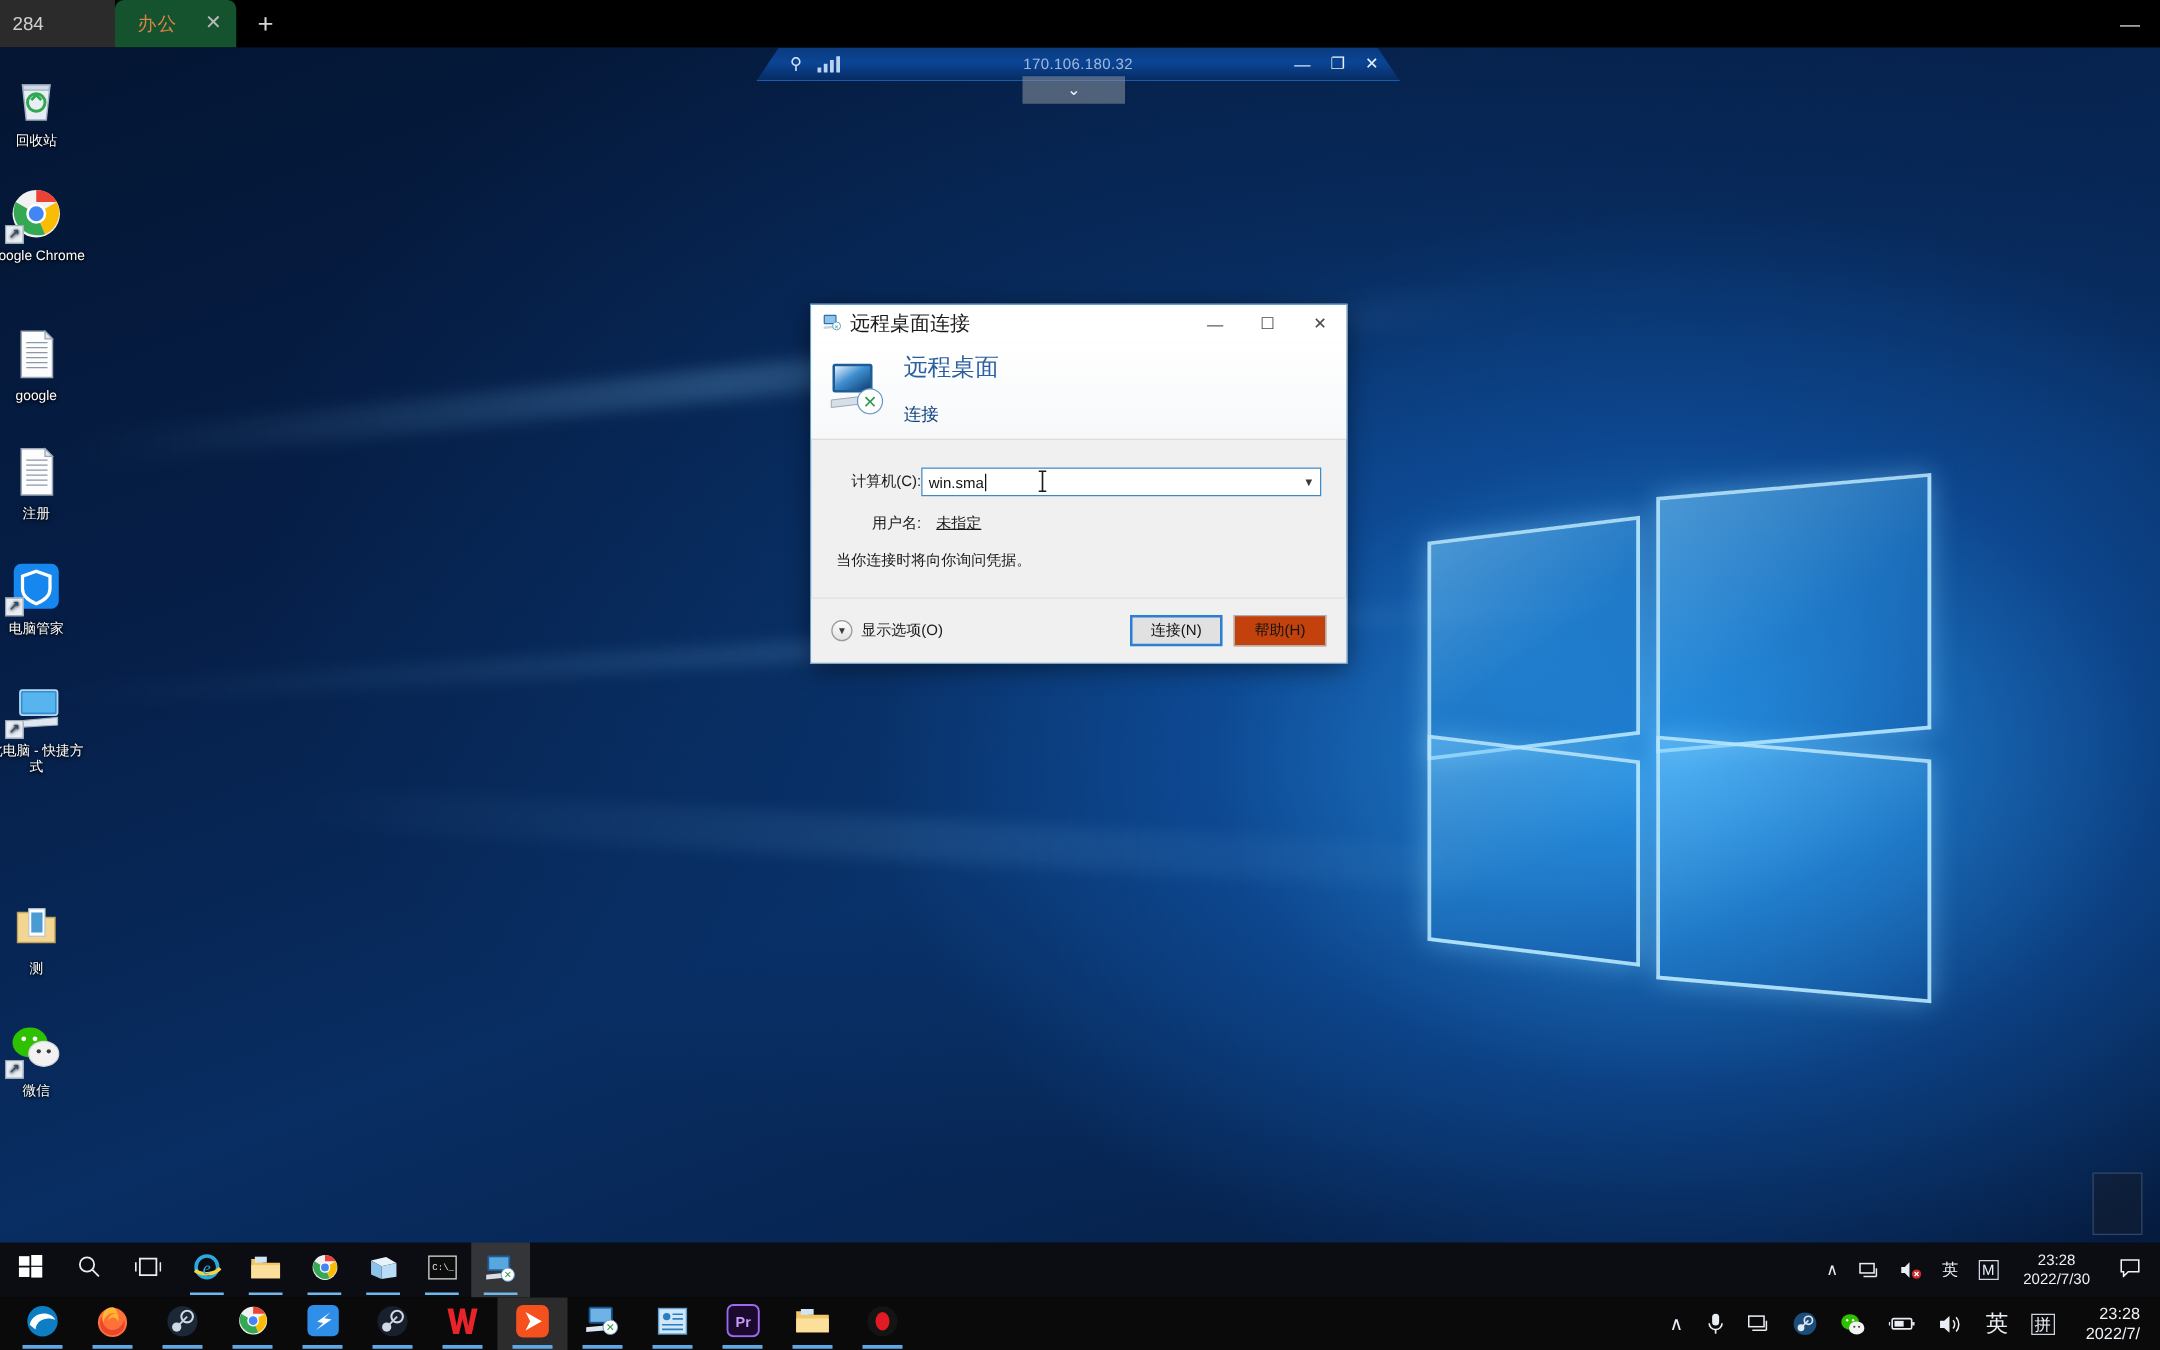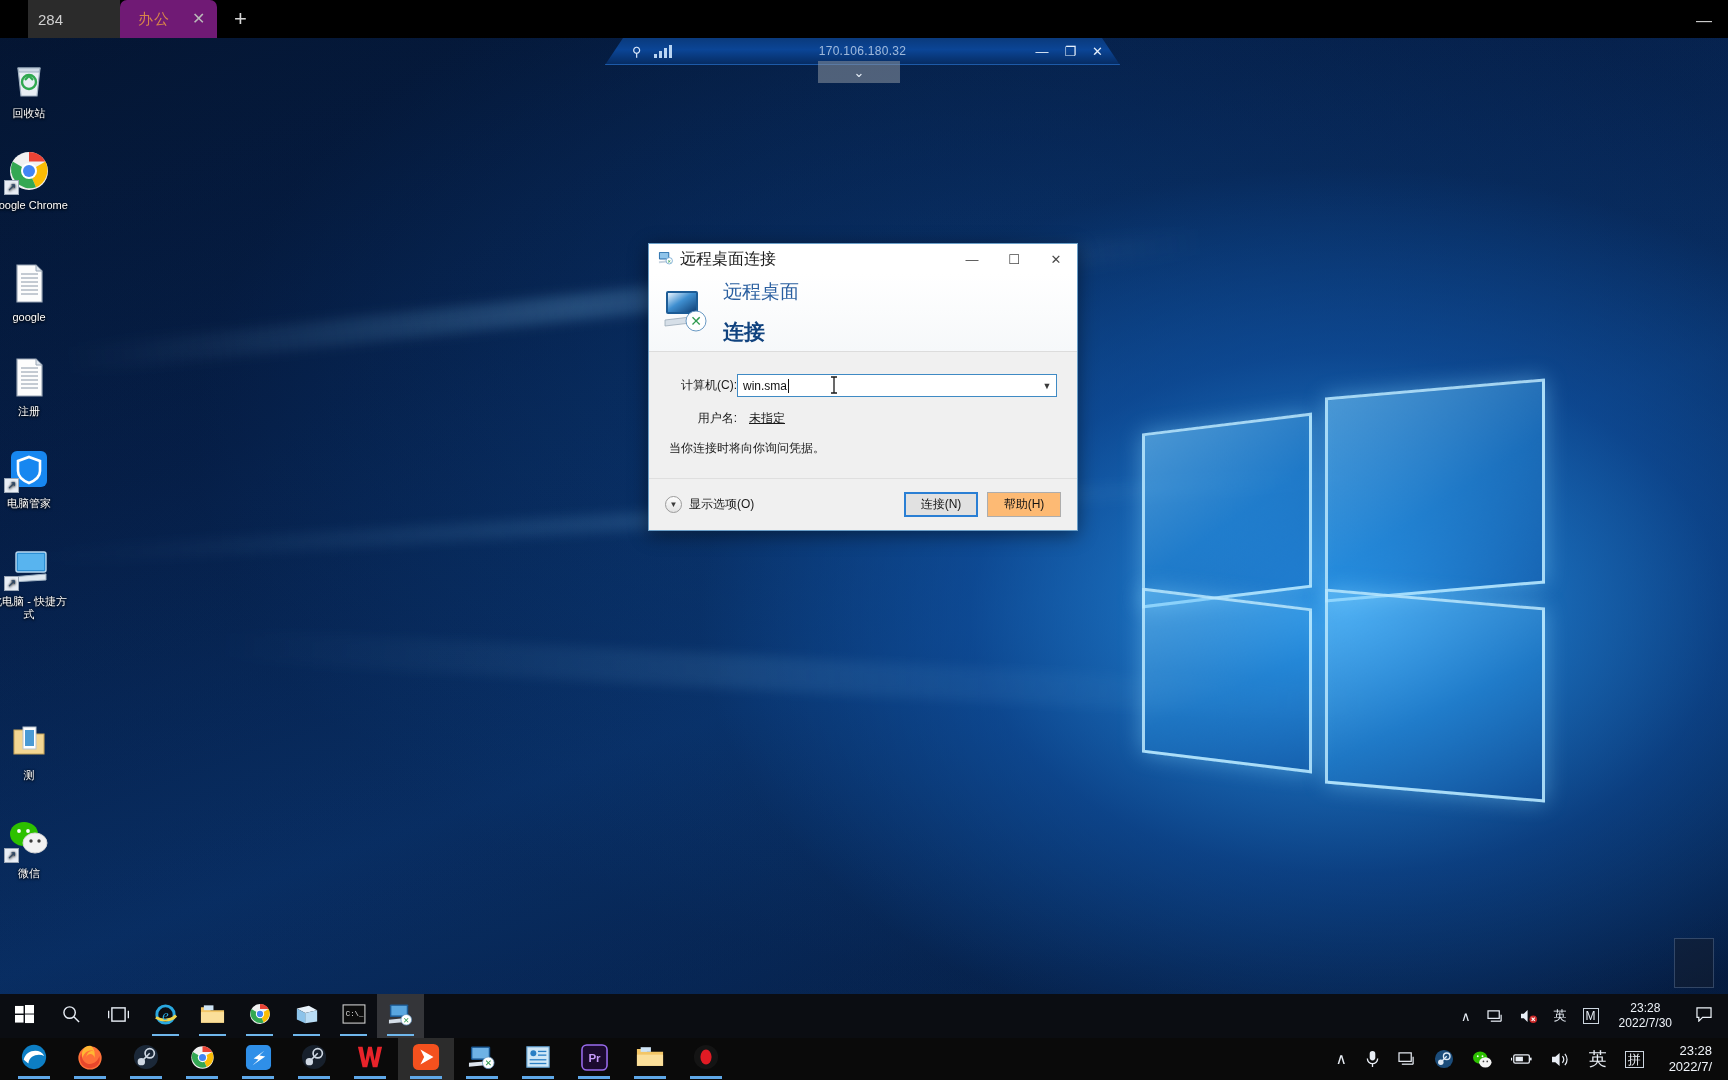--- a/index.html
+++ b/index.html
@@ -7,30 +7,30 @@
     width: 1728px; height: 1080px;
     overflow: hidden;
     font-family: "Liberation Sans", "DejaVu Sans", sans-serif;
   }
   body { position: relative; background: #000; }
 
   
   #browser-tabstrip {
     position: absolute; top: 0; left: 0; width: 1728px; height: 38px;
     background: #000000;
-    display: flex; align-items: center; padding-left: 28px;
+    display: flex; align-items: center;
   }
   .tabstrip-inner { display: flex; align-items: flex-end; height: 38px; }
   .tab-ghost {
     width: 92px; height: 38px; background: #2b2b2b;
     display: flex; align-items: center; padding-left: 10px;
     color: #cfcfcf; font-size: 15px;
   }
   .tab-active {
-    height: 38px; background: #701a75; display: flex; align-items: center;
+    height: 38px; background: #14532d; display: flex; align-items: center;
     padding: 0 12px 0 18px; gap: 22px;
     border-top-left-radius: 7px; border-top-right-radius: 7px;
   }
   .tab-title { color: #d8854a; font-size: 15px; letter-spacing: 1px; }
   .tab-close { color: #b9b9b9; font-size: 16px; line-height: 1; cursor: pointer; }
   .tab-new {
     width: 46px; height: 38px; display: flex; align-items: center; justify-content: center;
     color: #d6d6d6; font-size: 22px; font-weight: 300; cursor: pointer;
   }
   .win-min-host {
@@ -129,21 +129,21 @@
     width: 42px; height: 30px; display: flex; align-items: center; justify-content: center;
     color: #4a4a4a; font-size: 13px; cursor: pointer;
   }
   .rdc-header {
     height: 78px; background: linear-gradient(180deg,#ffffff 0%, #f6f8fa 100%);
     border-bottom: 1px solid #dcdcdc;
     display: flex; align-items: center; padding-left: 14px; gap: 12px;
   }
   .rdc-header .titles { line-height: 1.1; }
   .rdc-header .l1 { font-size: 19px; color: #2a5fa0; }
-  .rdc-header .l2 { font-size: 21px; color: #11437f; font-weight: bold; margin-top: 18px; }
+  .rdc-header .l2 { font-size: 14px; color: #11437f; font-weight: normal; margin-top: 18px; }
   .rdc-body { padding: 22px 20px 0 20px; }
   .row { display: flex; align-items: center; margin-bottom: 13px; text-align: right; }
   .row .lbl { width: 68px; font-size: 12px; }
   .combo {
     flex: 1; height: 23px; background: #fff; border: 1px solid #3f8ac4;
     display: flex; align-items: center; position: relative;
   }
   .combo .val { padding-left: 5px; font-size: 12px; color: #111; }
   .combo .caret-blink {
     width: 1px; height: 14px; background: #111; margin-left: 1px;
@@ -162,21 +162,21 @@
   }
   .showopts { display: flex; align-items: center; gap: 7px; cursor: pointer; font-size: 12px; }
   .showopts .circ {
     width: 17px; height: 17px; border-radius: 50%; border: 1px solid #9b9b9b;
     background: linear-gradient(180deg,#fdfdfd,#e3e3e3);
     display: flex; align-items: center; justify-content: center; font-size: 8px; color: #3a3a3a;
   }
   .btns { margin-left: auto; display: flex; gap: 9px; }
   .btn {
     min-width: 74px; height: 25px; padding: 0 9px; font-size: 12px;
-    background: #fdba74; border: 1px solid #adadad; color: #141414;
+    background: #c2410c; border: 1px solid #adadad; color: #141414;
     display: flex; align-items: center; justify-content: center; cursor: pointer;
   }
   .btn.default { border: 2px solid #2a7fd4; background: #e1e1e1; }
 
   .ibeam {
     position: absolute; left: 829px; top: 338px; color: #1a1a1a;
     font-size: 16px; pointer-events: none;
   }
   .ibeam svg { display: block; }
 

